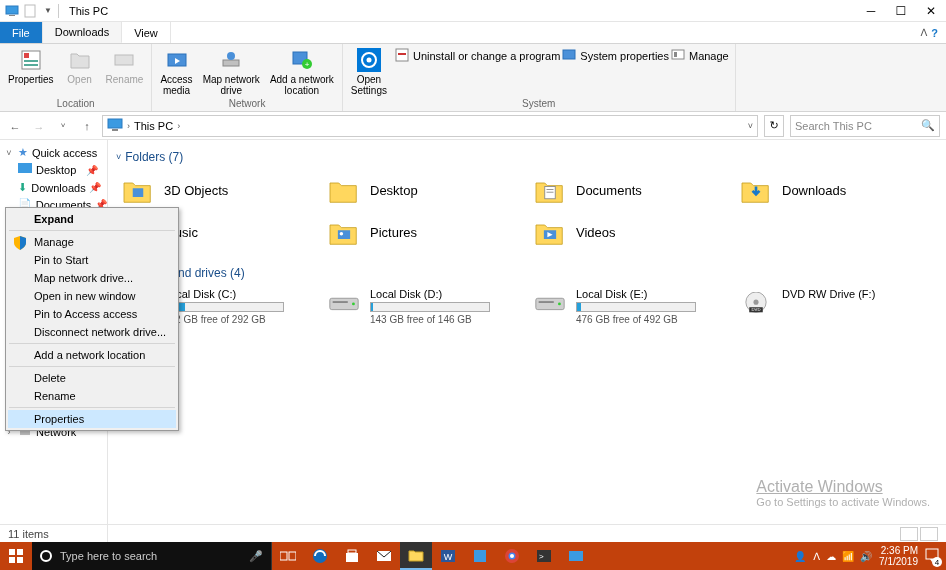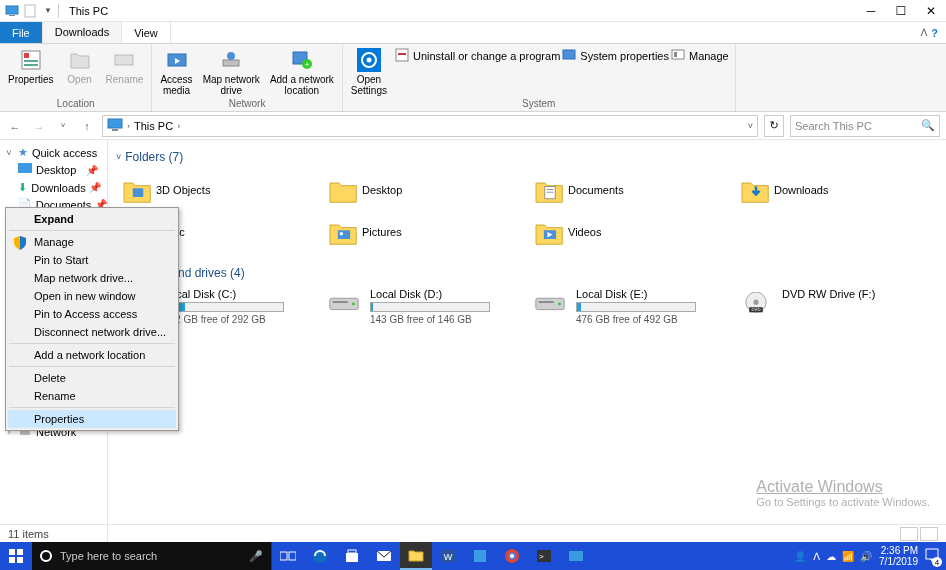--- a/index.html
+++ b/index.html
@@ -48,21 +48,21 @@
 .sidebar { width: 108px; border-right: 1px solid #e5e5e5; padding: 4px 0; font-size: 11px; overflow: hidden; position: relative; }
 .tree-item { display: flex; align-items: center; gap: 4px; padding: 2px 4px; white-space: nowrap; }
 .tree-item .tw { width: 10px; text-align: center; font-size: 9px; color: #666; }
 .tree-item.indent1 { padding-left: 18px; }
 .pin { margin-left: auto; color: #777; font-size: 10px; padding-right: 4px; }
 
 .content { flex: 1; padding: 6px 12px; overflow: auto; }
 .section-hdr { color: #1a4e8a; font-size: 12px; margin: 4px 0 8px -4px; display: flex; align-items: center; gap: 4px; }
 .section-hdr .chev { font-size: 9px; }
 .grid { display: grid; grid-template-columns: repeat(4, 1fr); gap: 6px 10px; margin-bottom: 16px; }
-.item { display: flex; align-items: center; font-size: 11px; }
+.item { display: flex; align-items: center; gap: 8px; font-size: 13px; }
 .item .ficon { width: 36px; height: 36px; display: flex; align-items: center; justify-content: center; flex-shrink: 0; }
 .drive-item { display: flex; align-items: flex-start; gap: 8px; font-size: 11px; }
 .drive-item .ficon { width: 36px; height: 30px; display: flex; align-items: center; justify-content: center; flex-shrink: 0; }
 .drive-info { display: flex; flex-direction: column; gap: 2px; }
 .drive-bar { width: 120px; height: 10px; border: 1px solid #aaa; background: #f0f0f0; position: relative; }
 .drive-bar .fill { position: absolute; top: 0; left: 0; bottom: 0; background: #26a0da; }
 .drive-free { font-size: 10px; color: #555; }
 
 
 .ctxmenu { position: absolute; top: 207px; left: 5px; width: 174px; background: #f0f0f0; border: 1px solid #999; box-shadow: 2px 2px 4px rgba(0,0,0,.25); font-size: 11px; z-index: 50; padding: 2px; }
@@ -76,21 +76,21 @@
 .activate { position: absolute; right: 16px; bottom: 62px; text-align: left; color: #b0b0b0; }
 .activate .l1 { font-size: 16px; text-decoration: underline; }
 .activate .l2 { font-size: 11px; }
 
 
 .statusbar { position: absolute; bottom: 28px; left: 0; right: 0; height: 18px; border-top: 1px solid #e5e5e5; display: flex; align-items: center; padding: 0 8px; font-size: 11px; color: #444; }
 .statusbar .view-icons { margin-left: auto; display: flex; gap: 2px; }
 .view-icons div { width: 18px; height: 14px; border: 1px solid #ccc; }
 
 
-.taskbar { position: absolute; bottom: 0; left: 0; right: 0; height: 28px; background: #1d4ed8; display: flex; align-items: center; color: #fff; font-size: 11px; }
+.taskbar { position: absolute; bottom: 0; left: 0; right: 0; height: 28px; background: #c2410c; display: flex; align-items: center; color: #fff; font-size: 11px; }
 .start { width: 32px; height: 28px; display: flex; align-items: center; justify-content: center; }
 .search-tb { display: flex; align-items: center; background: #101010; color: #ccc; width: 240px; height: 28px; gap: 8px; padding: 0 8px; border-right: 1px solid #333; }
 .tb-icons { display: flex; align-items: center; }
 .tb-icons > div { width: 32px; height: 28px; display: flex; align-items: center; justify-content: center; }
 .tb-icons > div.active { border-bottom: 2px solid #76b9ed; background: #333; }
 .sys-tray { margin-left: auto; display: flex; align-items: center; gap: 6px; padding: 0 6px; font-size: 10px; }
 .sys-tray .clock { text-align: right; line-height: 11px; }
 
 
 .folder-svg { width: 34px; height: 28px; }

